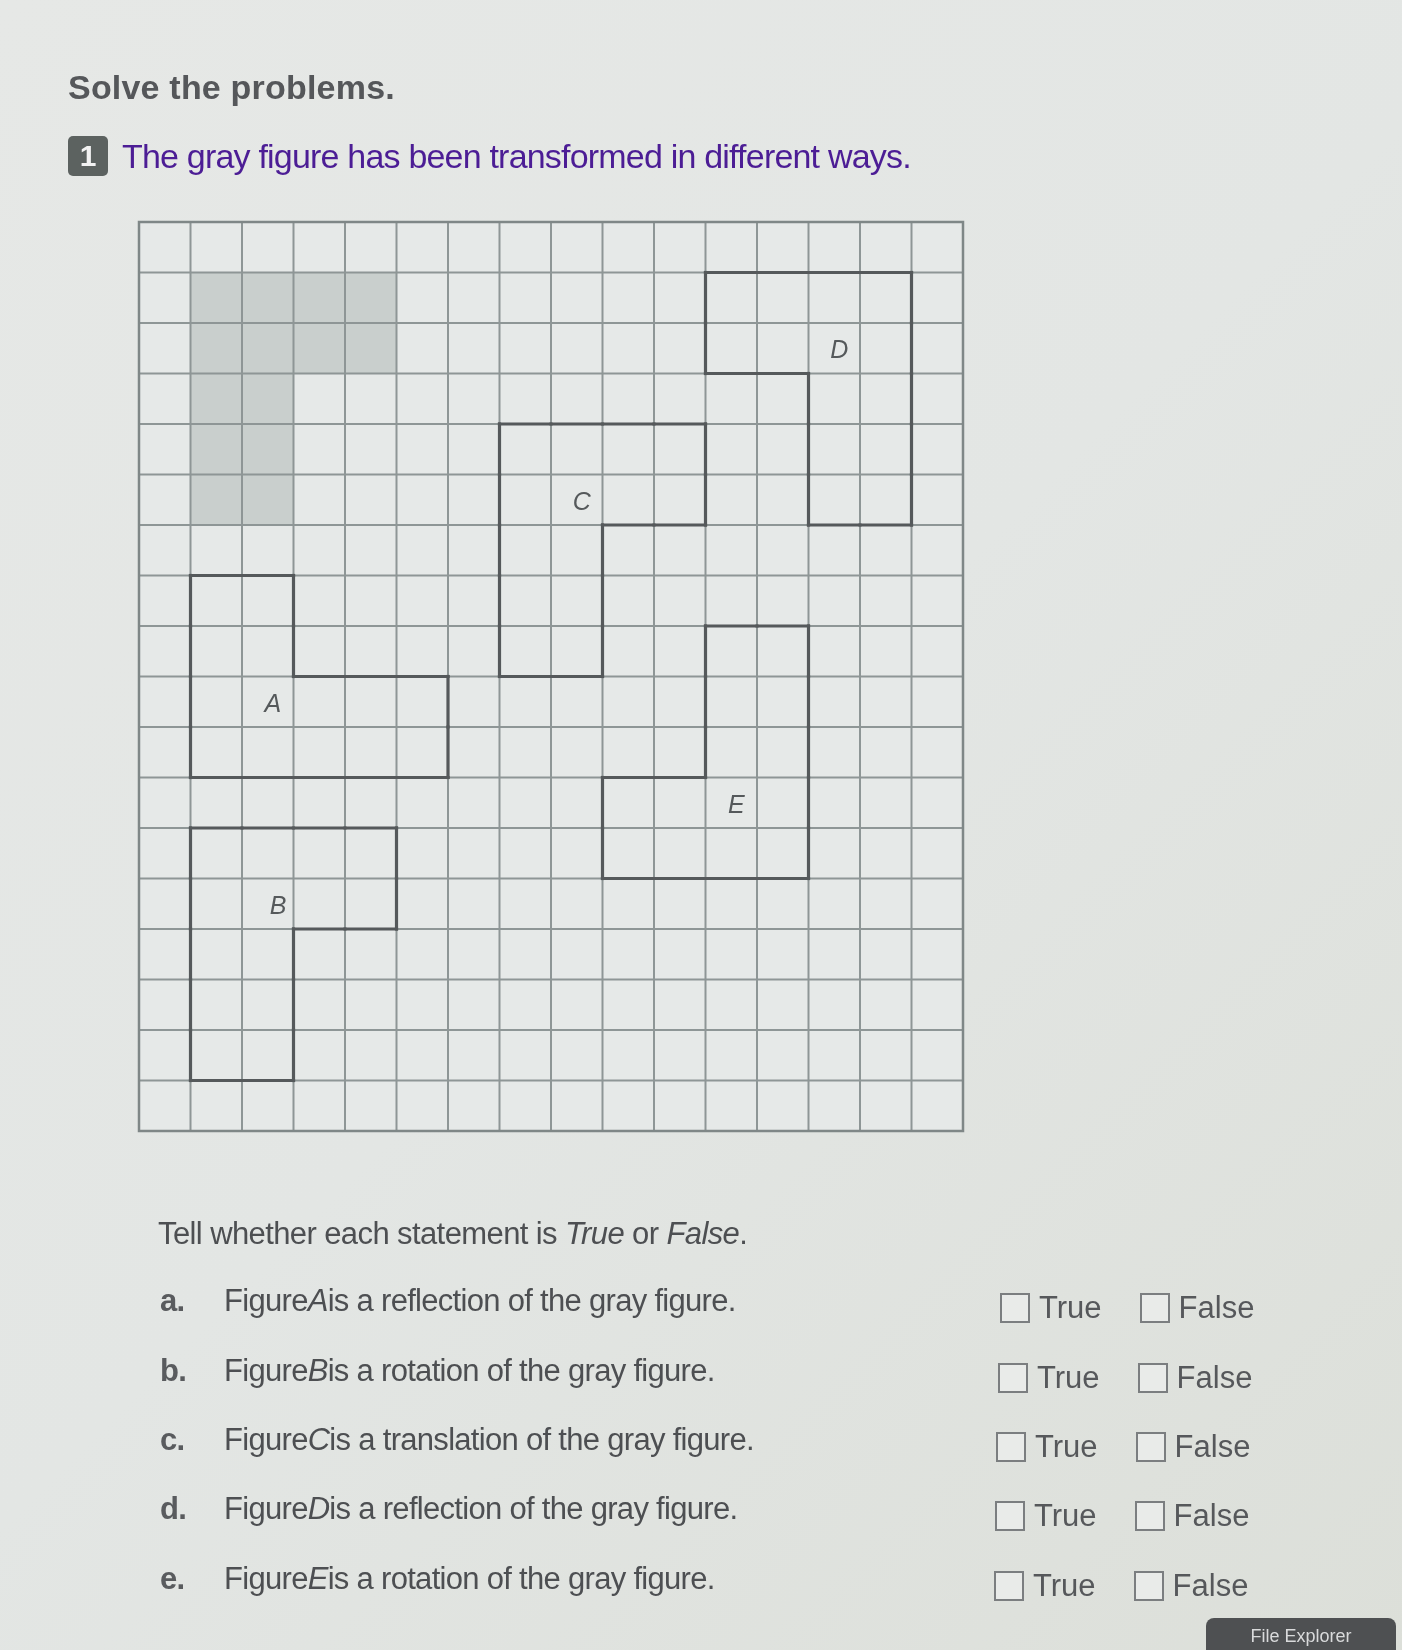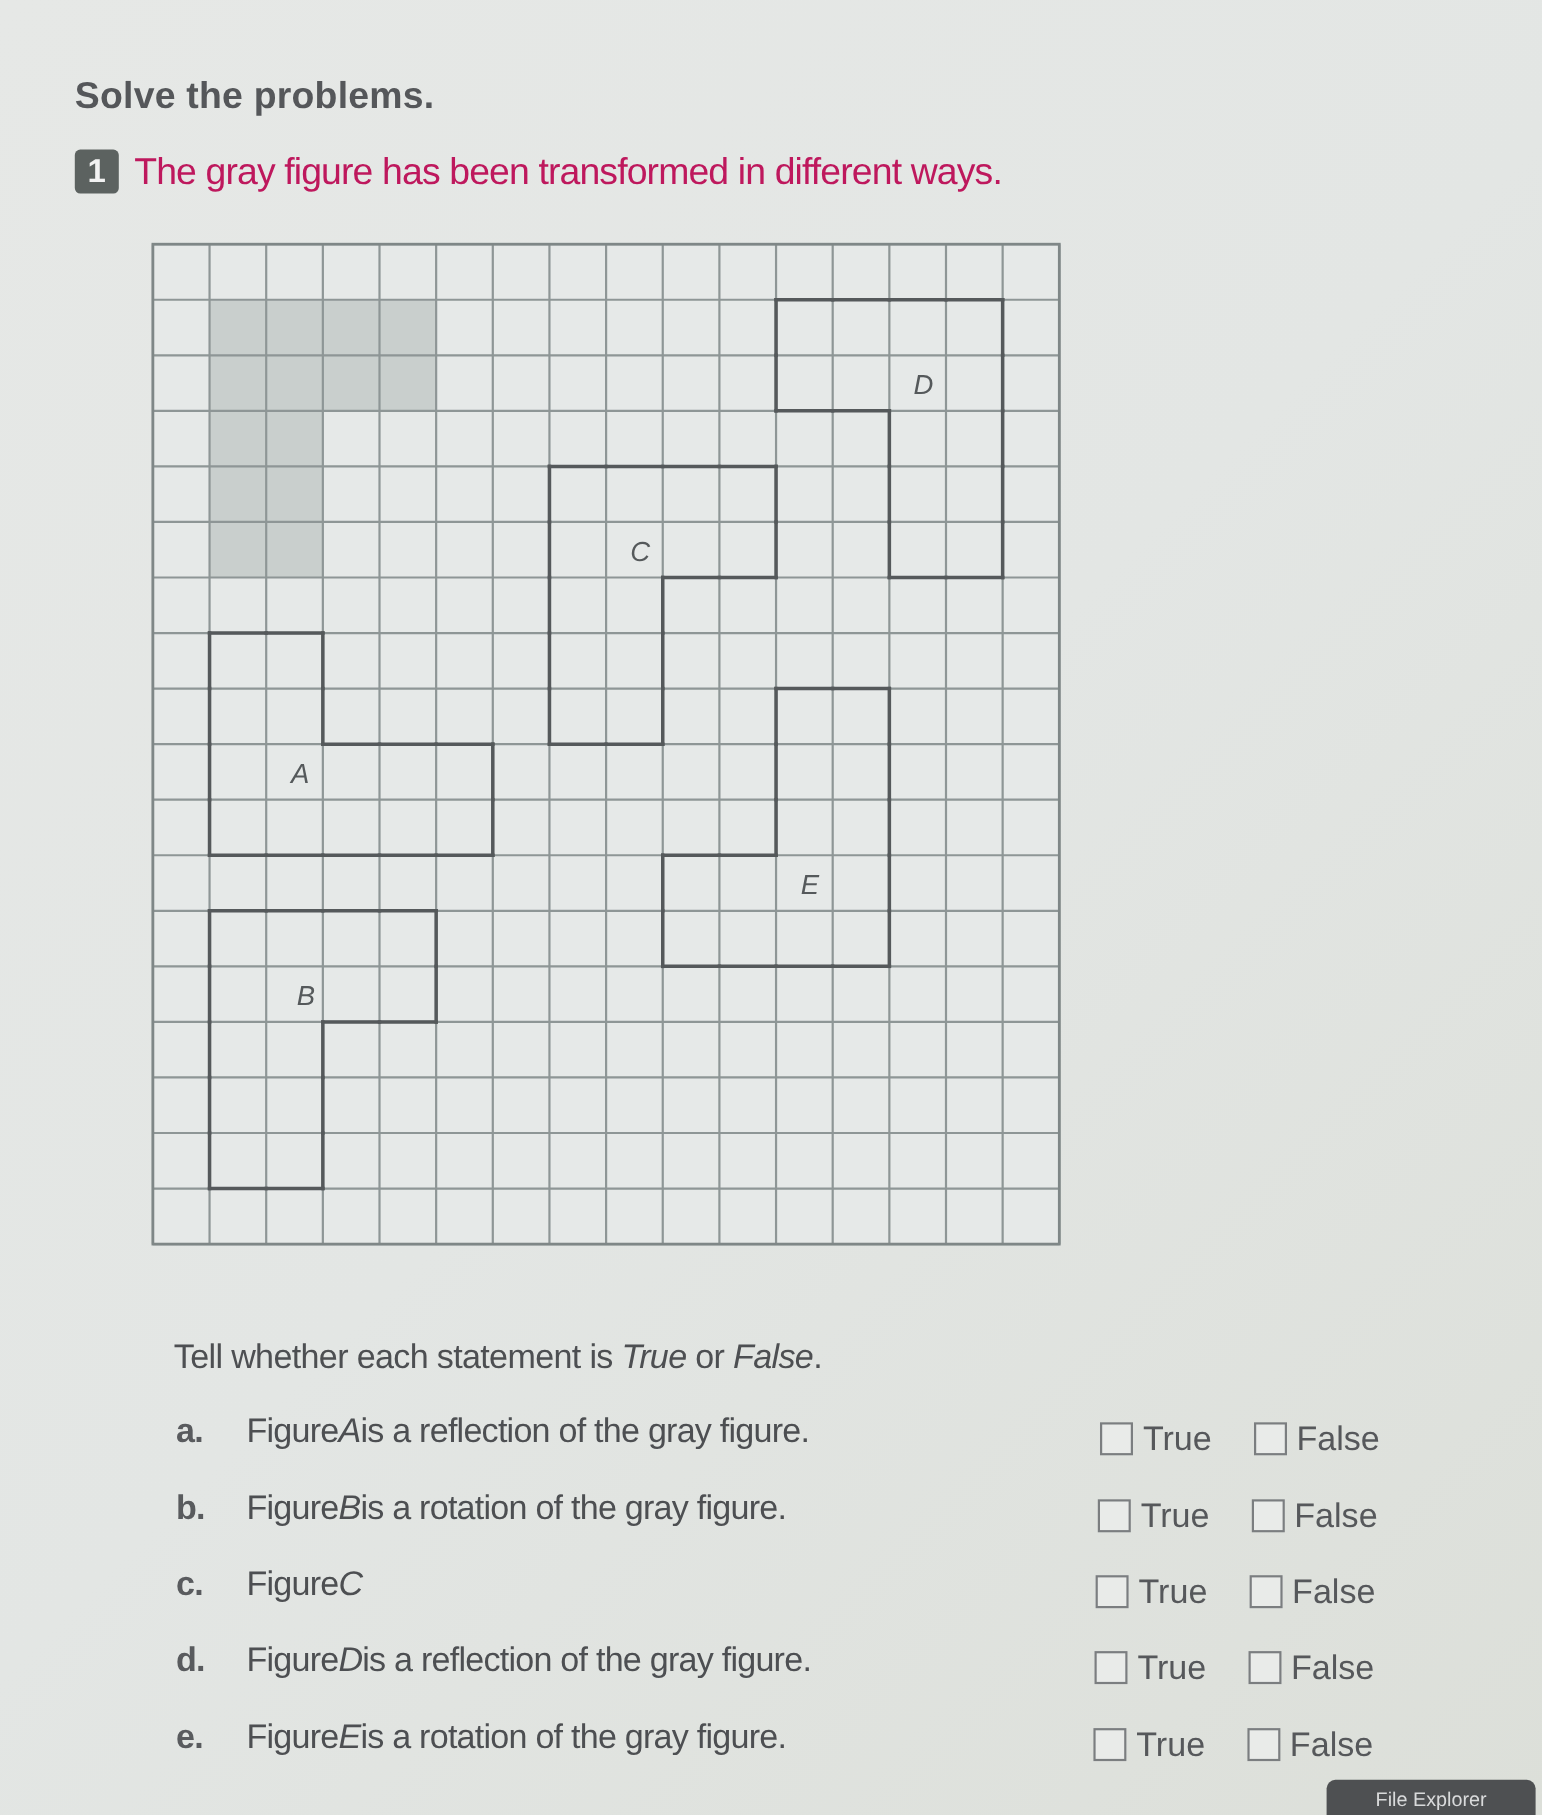--- a/index.html
+++ b/index.html
@@ -12,21 +12,21 @@
   .title {
     position:absolute; left:68px; top:68px; font-size:34px; font-weight:bold;
     color:#55575a; letter-spacing:0.2px;
   }
   .q-row { position:absolute; left:68px; top:136px; display:flex; align-items:center; }
   .q-badge {
     width:40px; height:40px; background:#5c6260; color:#f2f2f2; border-radius:5px;
     display:flex; align-items:center; justify-content:center; font-weight:bold; font-size:30px;
     margin-right:14px;
   }
-  .q-text { font-size:34px; color:#be185d; letter-spacing:-0.8px; }
+  .q-text { font-size:34px; color:#4c1d95; letter-spacing:-0.8px; }
   .grid-wrap { position:absolute; left:137px; top:220px; }
   svg text { font-family:"Liberation Sans", sans-serif; }
   .instr {
     position:absolute; left:158px; top:1216px; font-size:31px; color:#4d4f52; letter-spacing:-0.6px;
   }
   .instr i { font-style:italic; }
   .stmt {
     position:absolute; left:160px; font-size:31px; color:#4d4f52; letter-spacing:-0.7px;
     display:flex; align-items:center;
   }
@@ -237,20 +237,21 @@
   <div class="choice">
       <div class="cb"></div>
       <span>False</span>
     </div>
 </div>
 
 <div class="stmt" style="top:1422px;">
   <span class="letter">c.</span>
   <span>Figure </span>
     <i>C</i>
+    <span> is a translation of the gray figure.</span>
 </div>
 <div class="choices" style="left:996px; top:1429px;">
   <div class="choice">
       <div class="cb"></div>
       <span>True</span>
     </div>
   <div class="choice">
       <div class="cb"></div>
       <span>False</span>
     </div>

